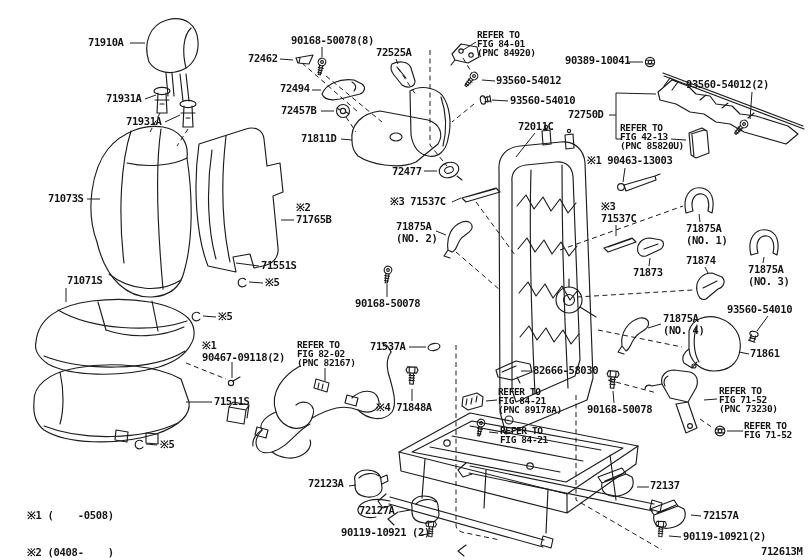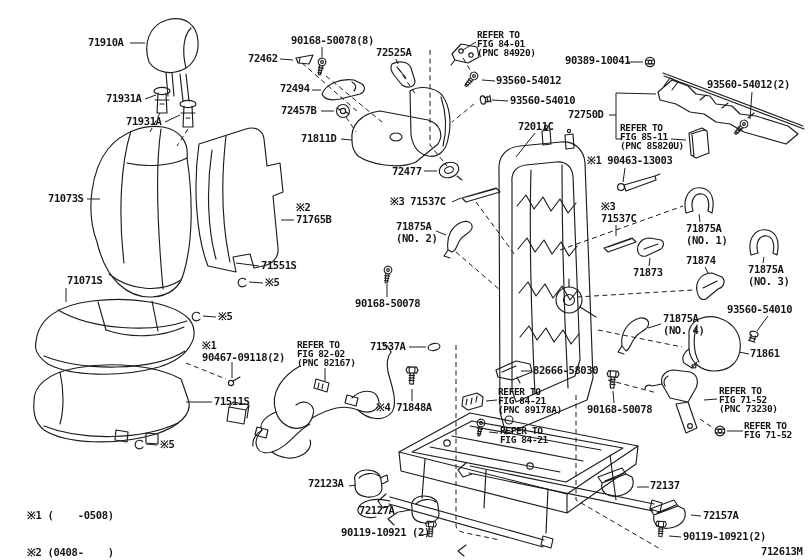--- a/index.html
+++ b/index.html
@@ -299,22 +299,22 @@
       <div class="lbl" style="left: 477px; top: 30px; font-size: 9.5px; line-height: 9px;"><div>REFER TO</div><div>FIG 84-01</div><div>(PNC 84920)</div></div>
       <div class="lbl" style="left: 280px; top: 83px;"><div>72494</div></div>
       <div class="lbl" style="left: 496px; top: 75px;"><div>93560-54012</div></div>
       <div class="lbl" style="left: 281px; top: 105px;"><div>72457B</div></div>
       <div class="lbl" style="left: 510px; top: 95px;"><div>93560-54010</div></div>
       <div class="lbl" style="left: 301px; top: 133px;"><div>71811D</div></div>
       <div class="lbl" style="left: 392px; top: 166px;"><div>72477</div></div>
       <div class="lbl" style="left: 518px; top: 121px;"><div>72011C</div></div>
       <div class="lbl" style="left: 568px; top: 109px;"><div>72750D</div></div>
       <div class="lbl" style="left: 565px; top: 55px;"><div>90389-10041</div></div>
-      <div class="lbl" style="left: 707px; top: 79px;"><div>93560-54012(2)</div></div>
-      <div class="lbl" style="left: 620px; top: 123px; font-size: 9.5px; line-height: 9px;"><div>REFER TO</div><div>FIG 85-11</div><div>(PNC 85820U)</div></div>
+      <div class="lbl" style="left: 686px; top: 79px;"><div>93560-54012(2)</div></div>
+      <div class="lbl" style="left: 620px; top: 123px; font-size: 9.5px; line-height: 9px;"><div>REFER TO</div><div>FIG 42-13</div><div>(PNC 85820U)</div></div>
       <div class="lbl" style="left: 587px; top: 155px;"><div>※1 90463-13003</div></div>
       <div class="lbl" style="left: 601px; top: 201px;"><div>※3</div><div>71537C</div></div>
       <div class="lbl" style="left: 390px; top: 196px; text-align: right;"><div>※3 71537C</div></div>
       <div class="lbl" style="left: 396px; top: 221px;"><div>71875A</div><div>(NO. 2)</div></div>
       <div class="lbl" style="left: 355px; top: 298px;"><div>90168-50078</div></div>
       <div class="lbl" style="left: 370px; top: 341px;"><div>71537A</div></div>
       <div class="lbl" style="left: 376px; top: 402px;"><div>※4 71848A</div></div>
       <div class="lbl" style="left: 686px; top: 223px;"><div>71875A</div><div>(NO. 1)</div></div>
       <div class="lbl" style="left: 633px; top: 267px;"><div>71873</div></div>
       <div class="lbl" style="left: 686px; top: 255px;"><div>71874</div></div>

